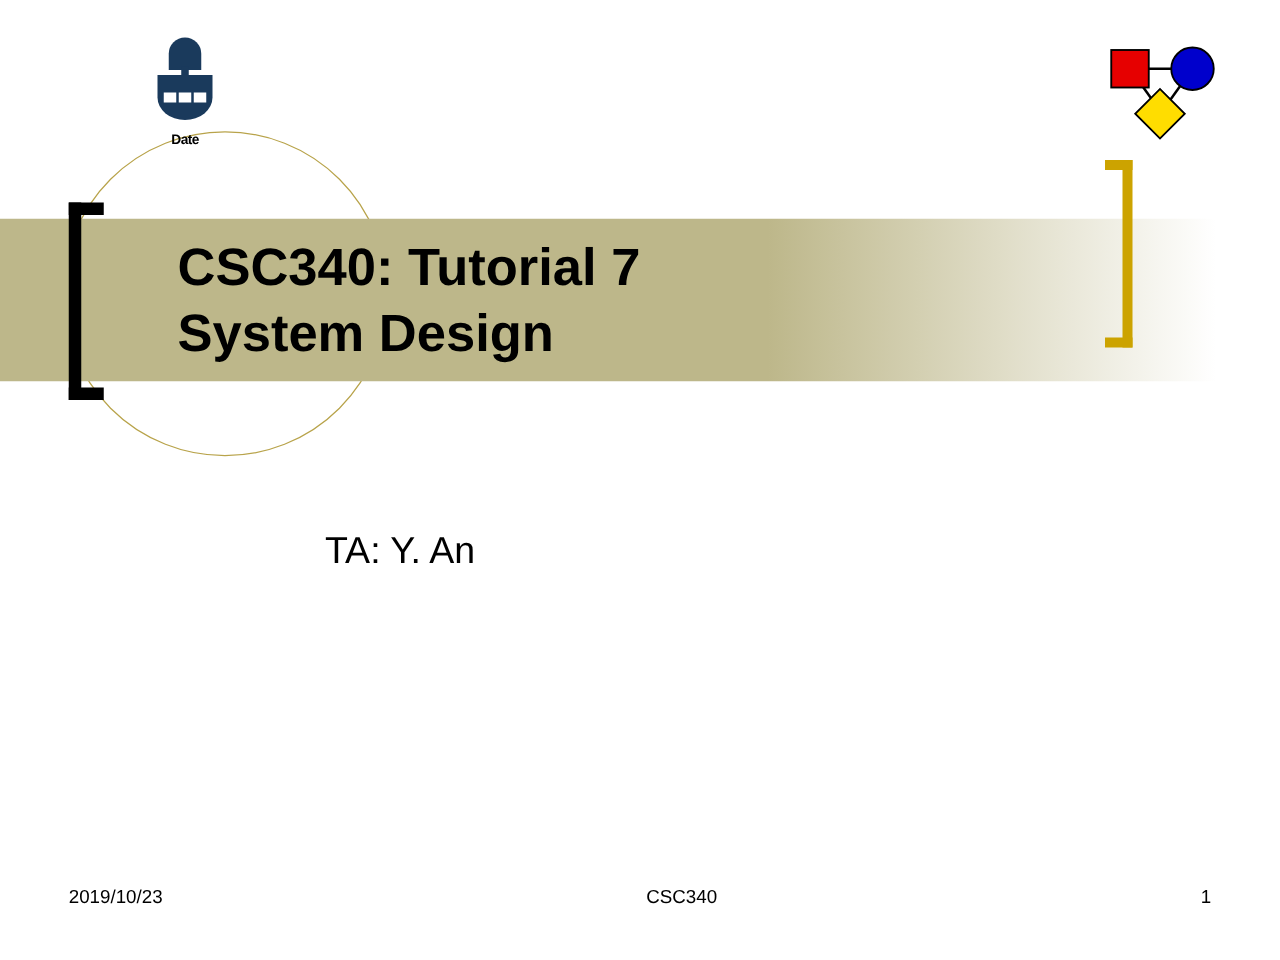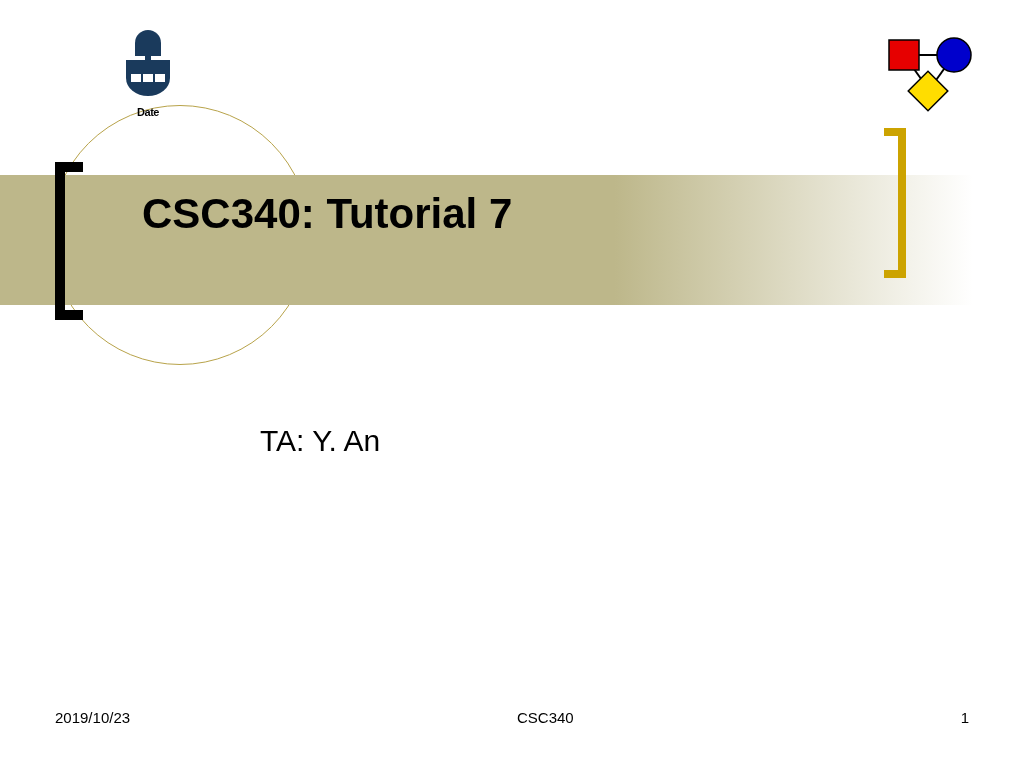--- a/index.html
+++ b/index.html
@@ -174,20 +174,21 @@
     <rect x="30" y="42" width="28" height="28" fill="#ffdd00" stroke="#000" stroke-width="1.5" transform="rotate(45 44 56)"></rect>
   </svg>
 </div>
 
 <div class="title-bar"></div>
 <div class="left-bracket"></div>
 <div class="right-bracket"></div>
 
 <div class="title-text">
   <div>CSC340: Tutorial 7</div>
+  <div>System Design</div>
 </div>
 
 <div class="body-text">
   <div>TA: Y. An</div>
 </div>
 
 <div class="footer">
   <span>2019/10/23</span>
   <span>CSC340</span>
   <span>1</span>

